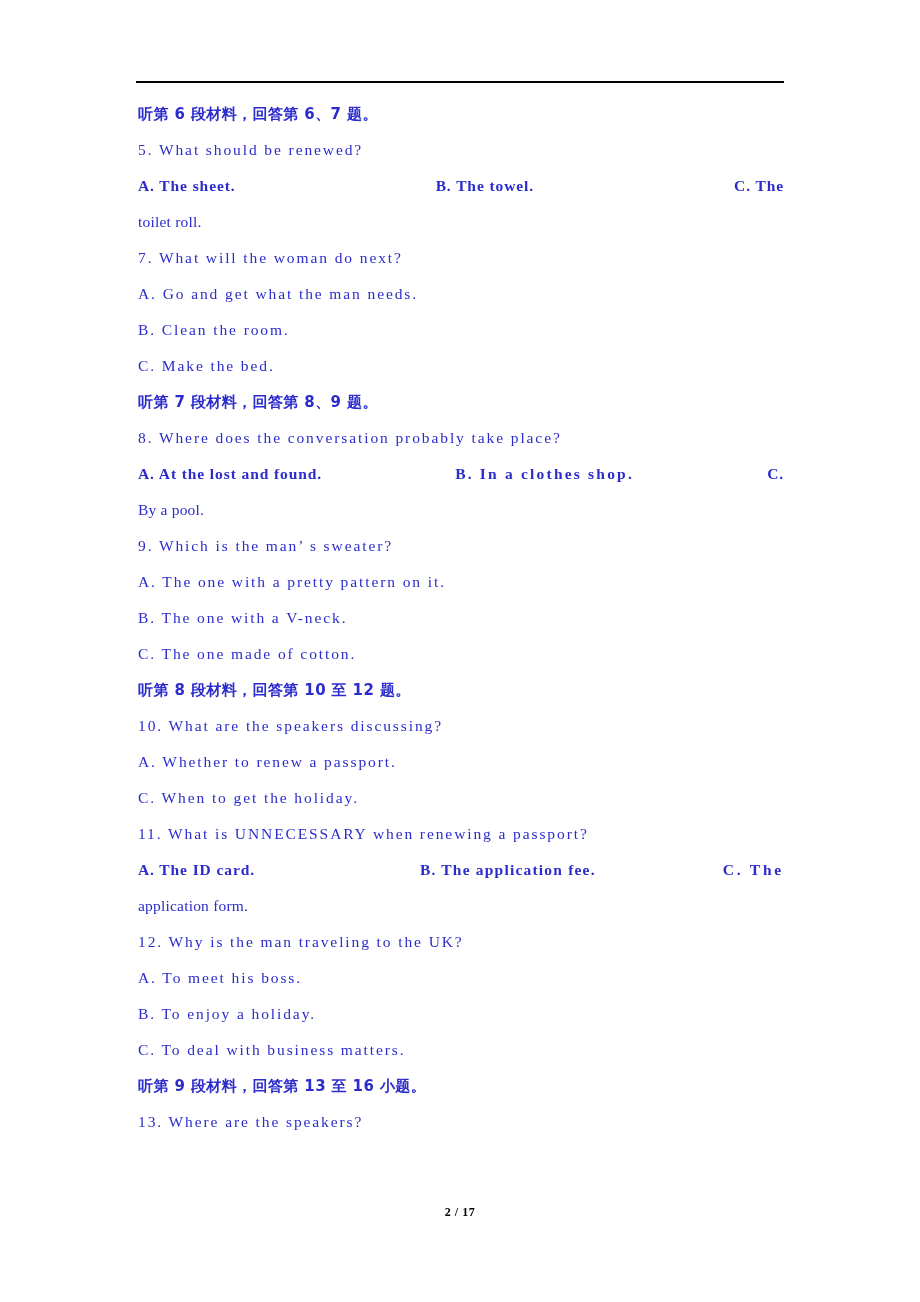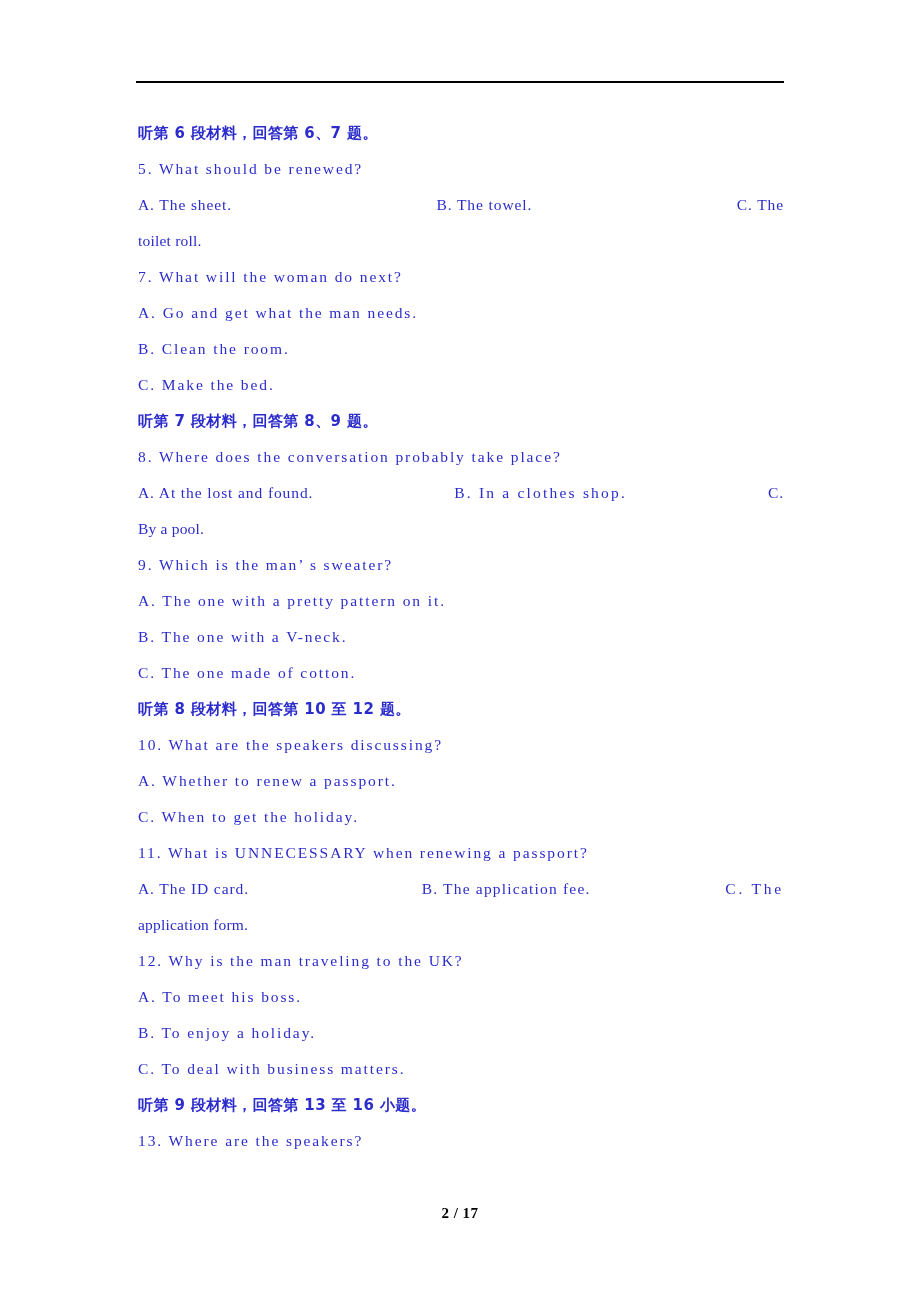--- a/index.html
+++ b/index.html
@@ -30,21 +30,21 @@
     top: 81px;
     width: 648px;
     height: 2px;
     background: #000000;
   }
 
   
   .content {
     position: absolute;
     left: 138px;
-    top: 115px;
+    top: 96px;
     width: 646px;
   }
 
   .line {
     color: #2c2ccc;
     font-family: "Liberation Serif", "DejaVu Serif", serif;
     font-size: 15.5px;
     line-height: 36px;
     height: 36px;
     white-space: nowrap;
@@ -57,20 +57,21 @@
     font-weight: bold;
     font-size: 15px;
     letter-spacing: 0.4px;
   }
 
   
   .line.spread {
     display: flex;
     white-space: nowrap;
     width: 646px;
+    font-weight: bold;
   }
   .line.spread .opt-a { flex: 0 0 auto; }
   .line.spread .gap1  { flex: 1 1 auto; }
   .line.spread .opt-b { flex: 0 0 auto; }
   .line.spread .gap2  { flex: 1 1 auto; }
   .line.spread .opt-c { flex: 0 0 auto; }
 
   
   .line.spread.loose .opt-b { letter-spacing: 1.2px; margin-left: 38px; }
   .line.spread.loose .opt-c { letter-spacing: 2.8px; }
@@ -82,21 +83,21 @@
   
   .footer {
     position: absolute;
     left: 0;
     top: 1205px;
     width: 920px;
     text-align: center;
     color: #000000;
     font-family: "Liberation Serif", "DejaVu Serif", serif;
     font-weight: bold;
-    font-size: 15px;
+    font-size: 12px;
     letter-spacing: 0.5px;
   }
 </style>
 </head>
 <body>
 
 <div class="page">
 
   <div class="header-rule"></div>
 

